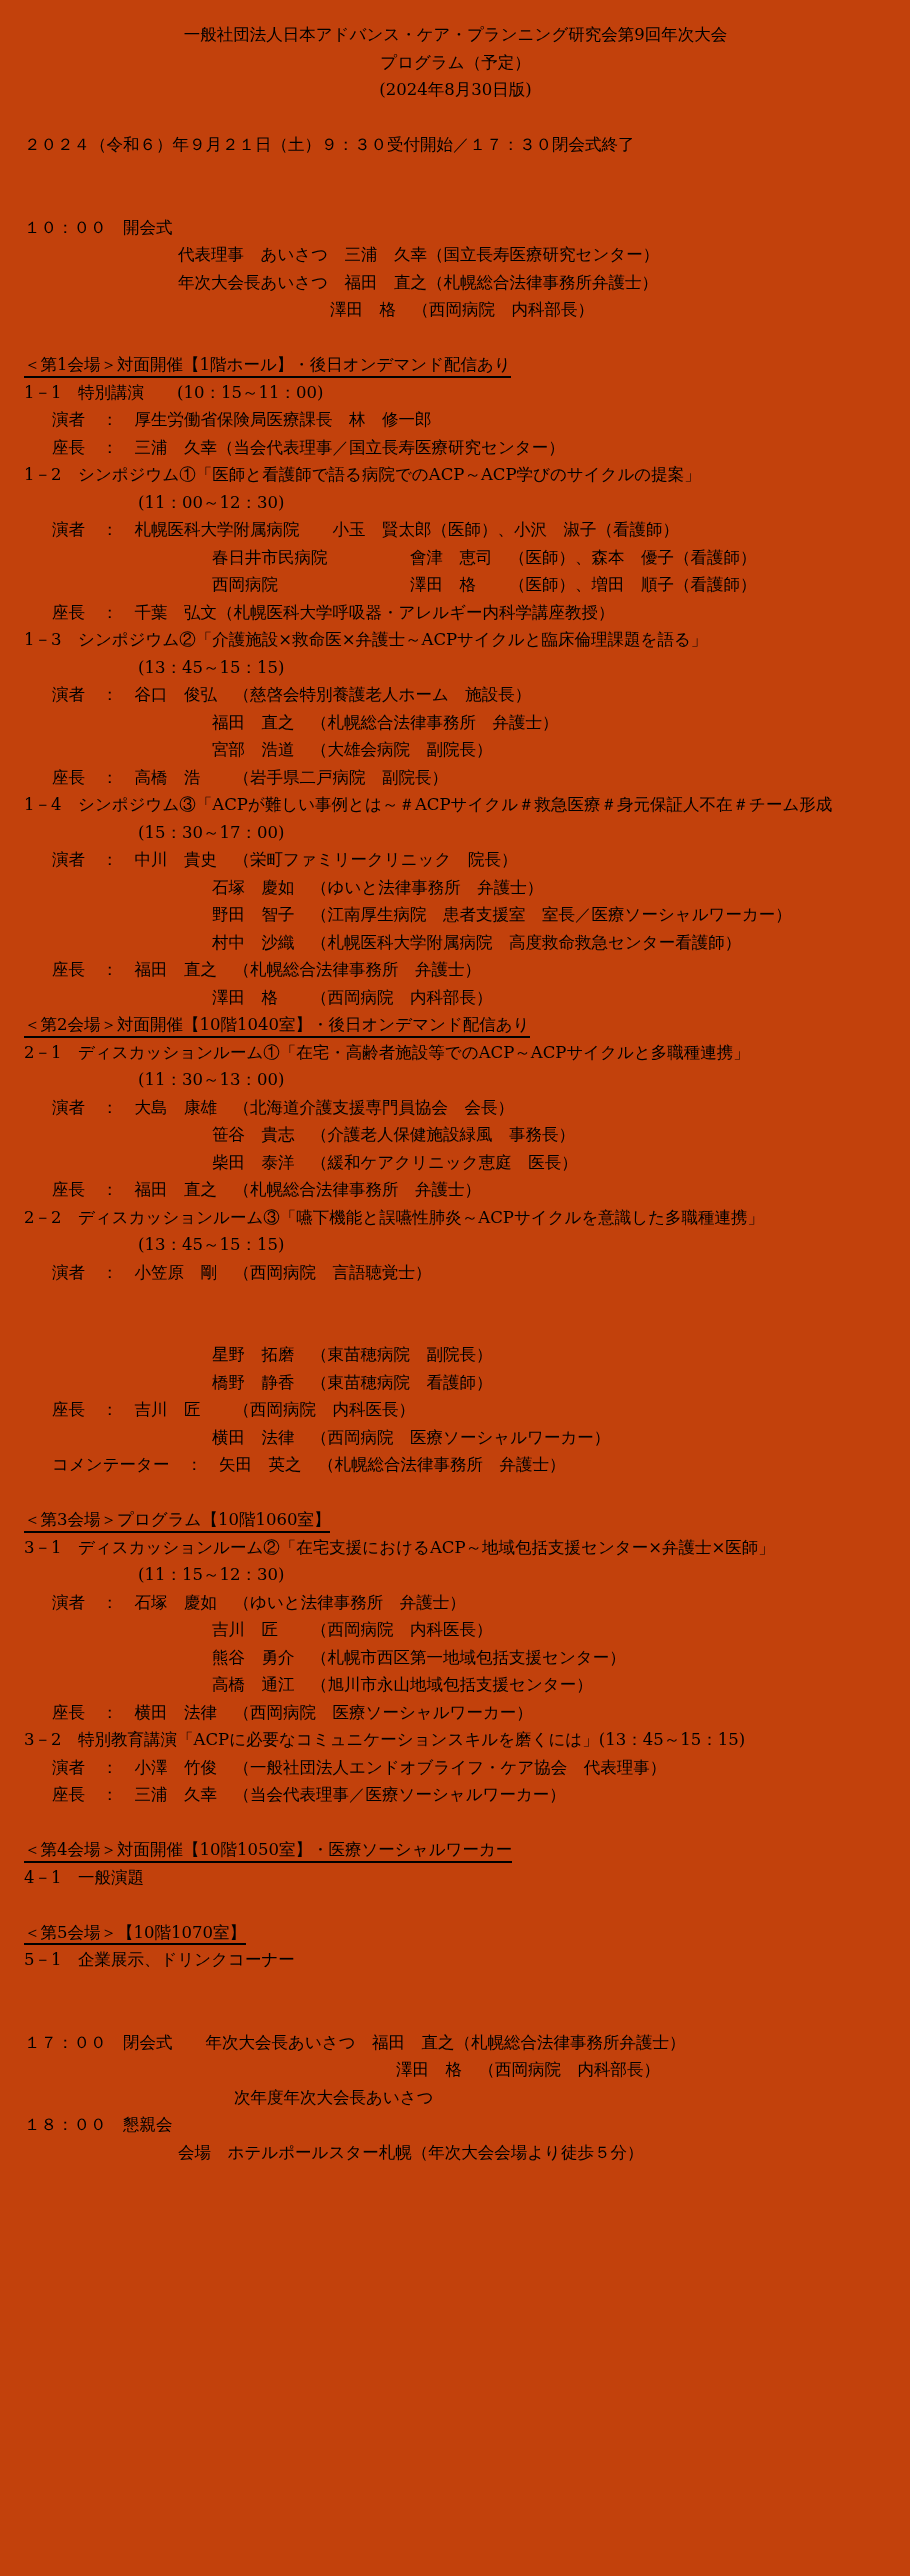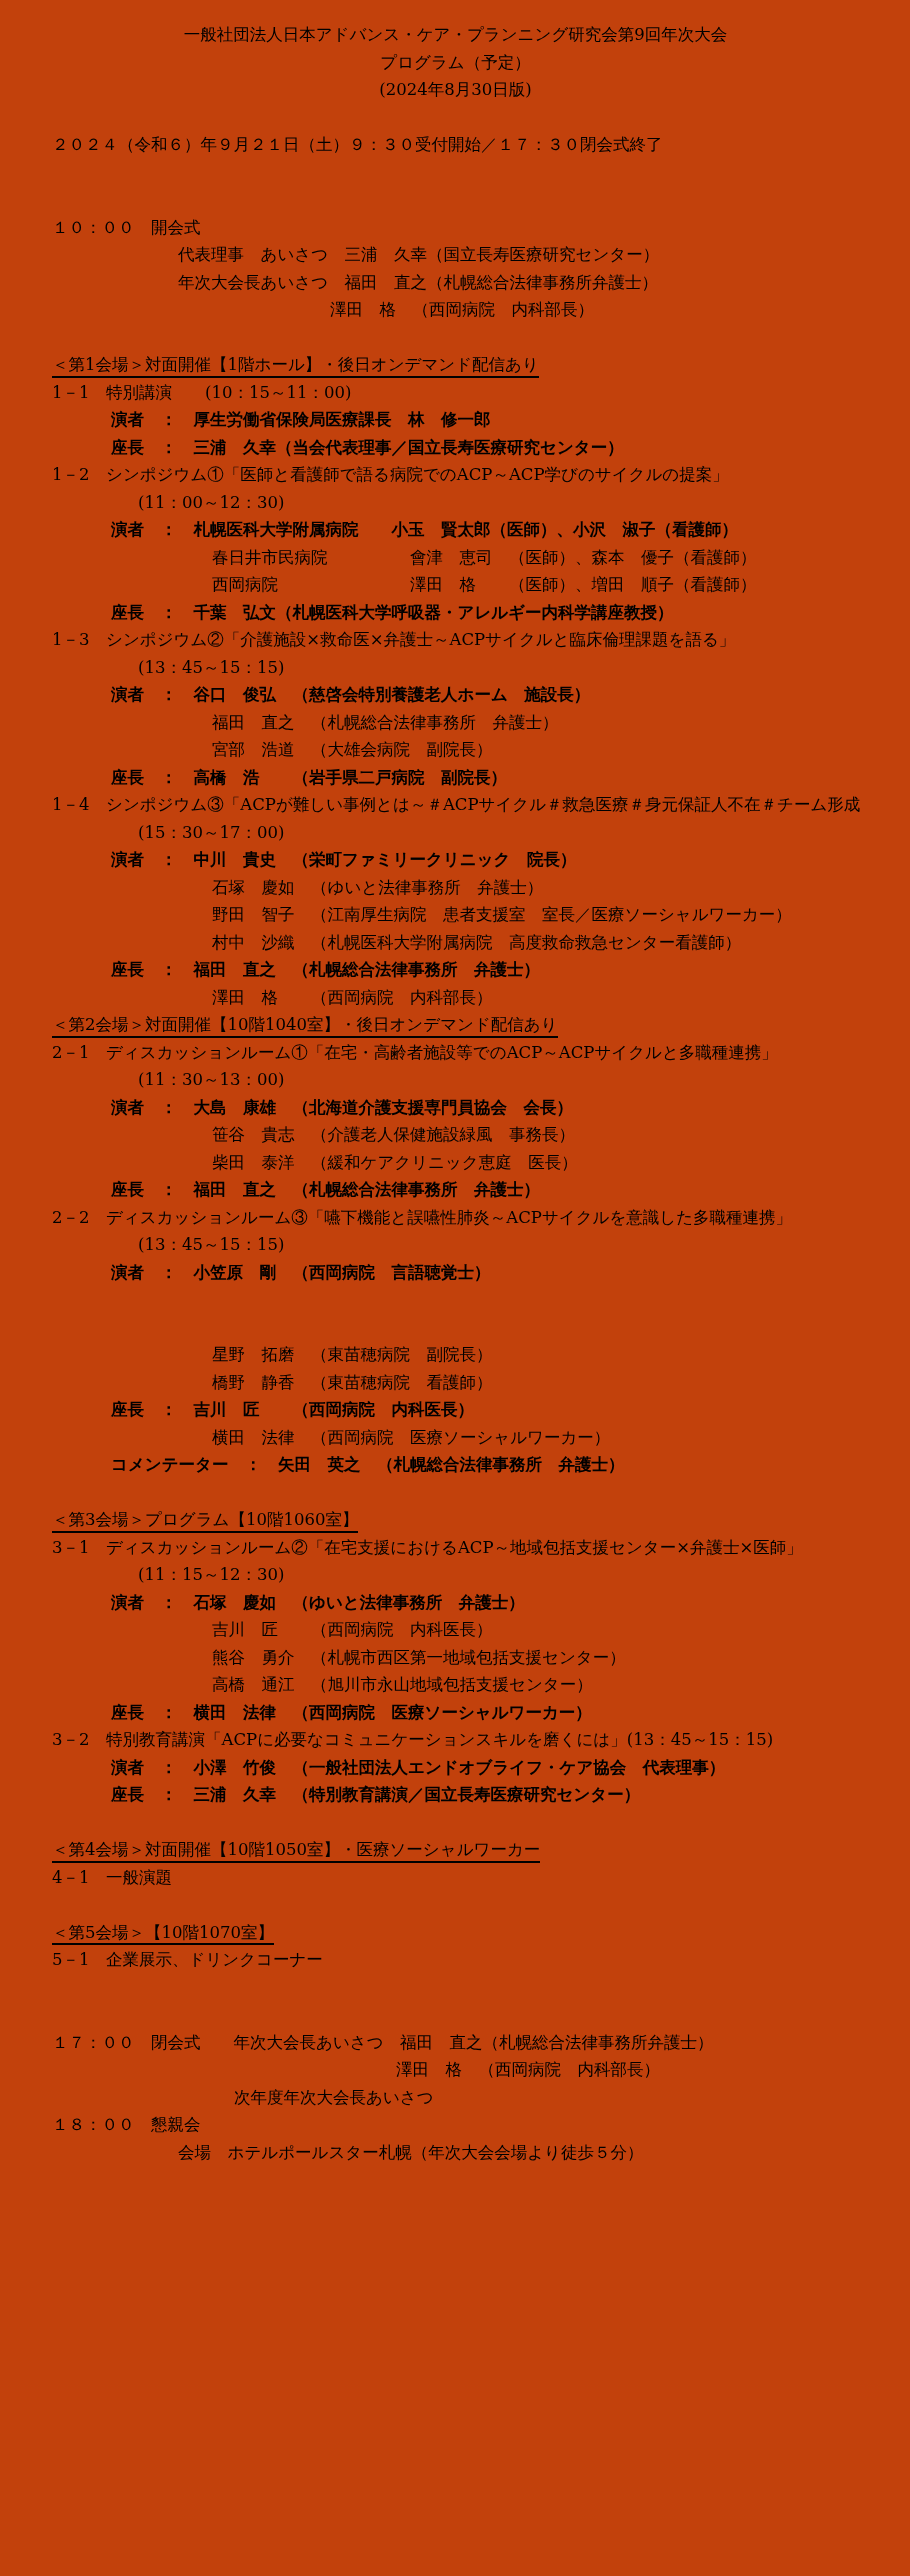--- a/index.html
+++ b/index.html
@@ -19,23 +19,23 @@
     padding-top: 21px;
     overflow: hidden;
   }
   .line {
     height: 27.5px;
     line-height: 27.5px;
     white-space: pre;
     padding-left: 52px;
   }
   .center { padding-left: 0; text-align: center; }
-  .l0  { padding-left: 52px; }
+  .l0  { padding-left: 24px; }
   .l1  { padding-left: 138px; }
-  .l2  { padding-left: 111px; font-weight: bold; }
+  .l2  { padding-left: 52px; }
   .l2c { padding-left: 165px; margin-left: 13px; }
   .l3  { padding-left: 212px; }
   .l4  { padding-left: 330px; }
   .l5  { padding-left: 396px; }
   .l6  { padding-left: 234px; }
   .blank { padding-left: 52px; }
   .header .u {
     border-bottom: 2.2px solid #000000;
     padding-bottom: 1.7px;
   }
@@ -102,21 +102,21 @@
       <div class="line l0 header"><span class="u">＜第3会場＞プログラム【10階1060室】</span></div>
       <div class="line l0">3－1　ディスカッションルーム②「在宅支援におけるACP～地域包括支援センター×弁護士×医師」</div>
       <div class="line l1">(11：15～12：30)</div>
       <div class="line l2">演者　：　石塚　慶如　（ゆいと法律事務所　弁護士）</div>
       <div class="line l3">吉川　匠　　（西岡病院　内科医長）</div>
       <div class="line l3">熊谷　勇介　（札幌市西区第一地域包括支援センター）</div>
       <div class="line l3">高橋　通江　（旭川市永山地域包括支援センター）</div>
       <div class="line l2">座長　：　横田　法律　（西岡病院　医療ソーシャルワーカー）</div>
       <div class="line l0">3－2　特別教育講演「ACPに必要なコミュニケーションスキルを磨くには」(13：45～15：15)</div>
       <div class="line l2">演者　：　小澤　竹俊　（一般社団法人エンドオブライフ・ケア協会　代表理事）</div>
-      <div class="line l2">座長　：　三浦　久幸　（特別教育講演／国立長寿医療研究センター）</div>
+      <div class="line l2">座長　：　三浦　久幸　（当会代表理事／医療ソーシャルワーカー）</div>
       <div class="line blank">&nbsp;</div>
       <div class="line l0 header"><span class="u">＜第4会場＞対面開催【10階1050室】・医療ソーシャルワーカー</span></div>
       <div class="line l0">4－1　一般演題</div>
       <div class="line blank">&nbsp;</div>
       <div class="line l0 header"><span class="u">＜第5会場＞【10階1070室】</span></div>
       <div class="line l0">5－1　企業展示、ドリンクコーナー</div>
       <div class="line blank">&nbsp;</div>
       <div class="line blank">&nbsp;</div>
       <div class="line l0">１７：００　閉会式　　年次大会長あいさつ　福田　直之（札幌総合法律事務所弁護士）</div>
       <div class="line l5">澤田　格　（西岡病院　内科部長）</div>

